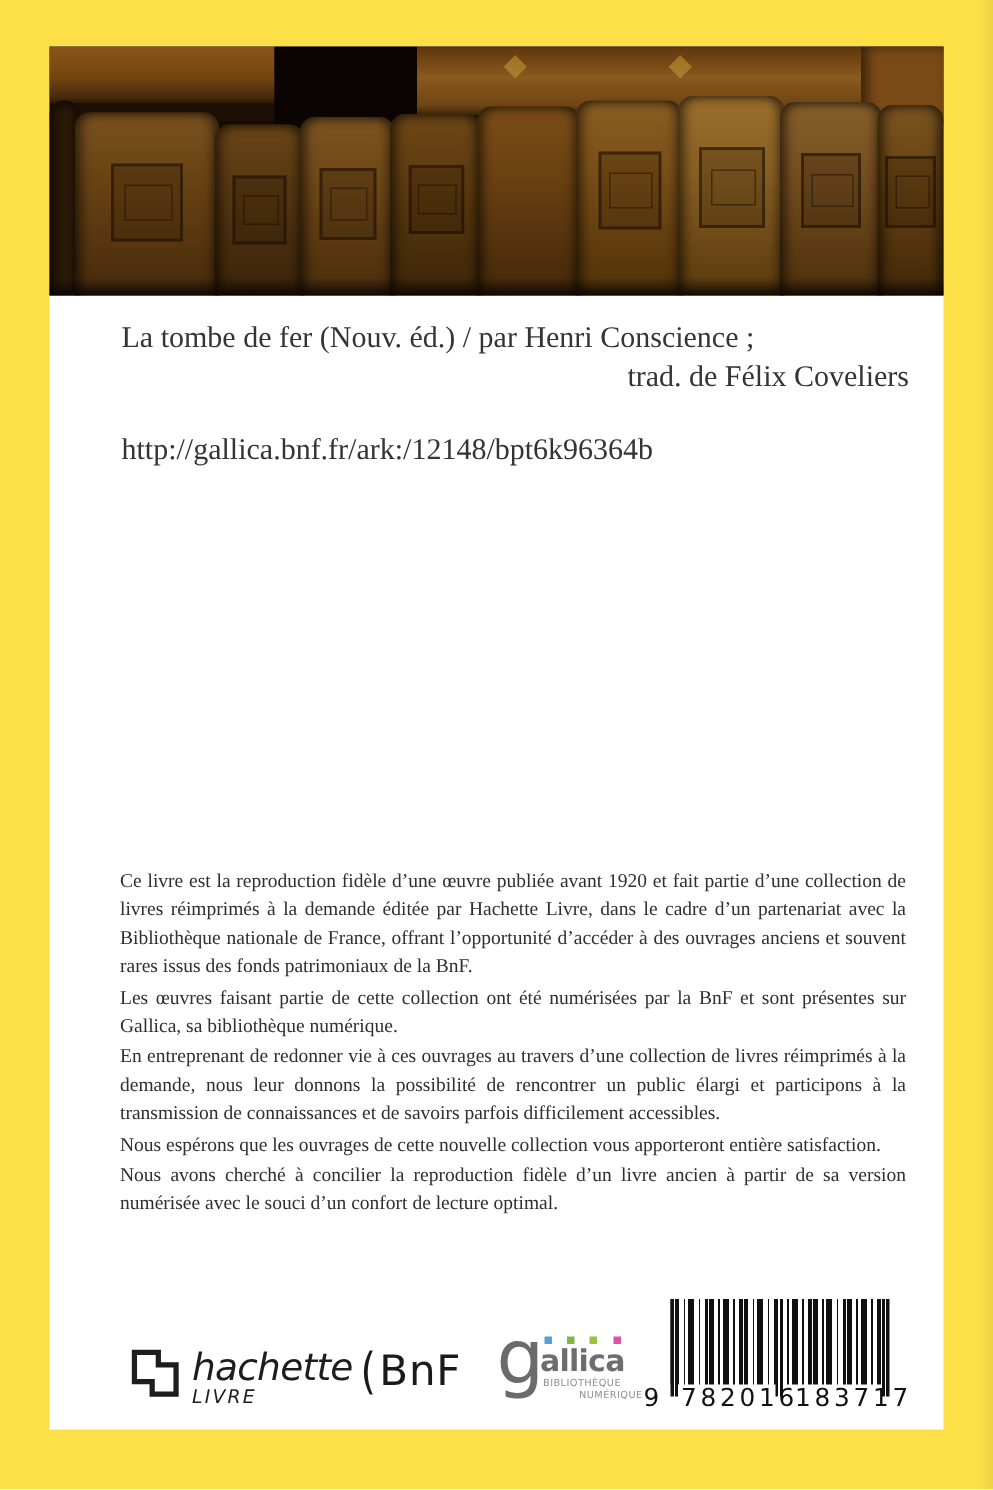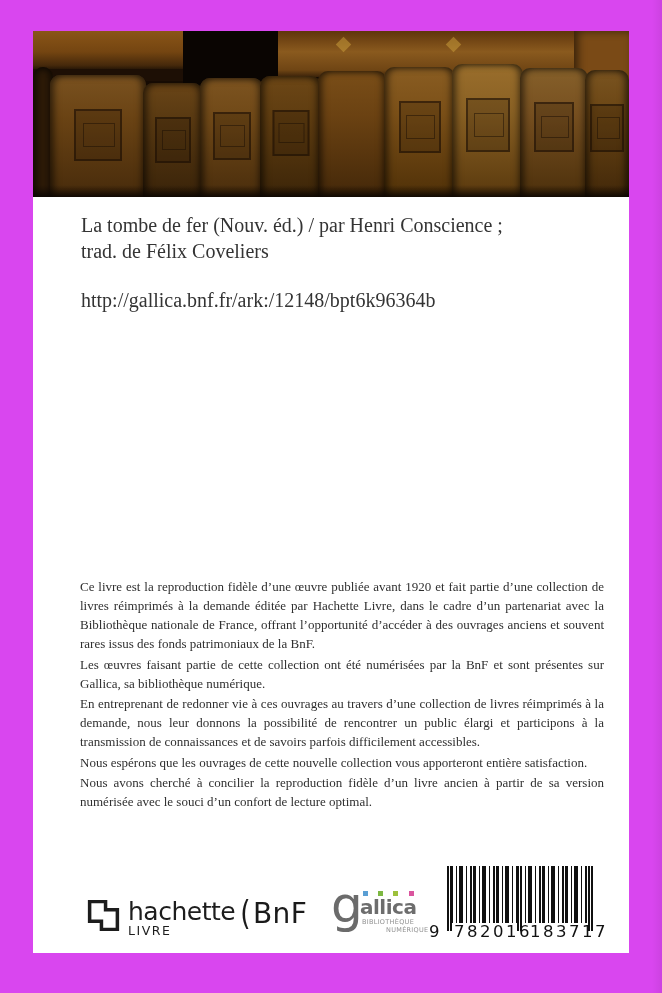--- a/index.html
+++ b/index.html
@@ -1,17 +1,17 @@
 <!DOCTYPE html>
 <html><head>
 <meta charset="utf-8">
 <style>
   html,body{margin:0;padding:0;}
   body{width:662px;height:993px;overflow:hidden;font-family:"Liberation Serif",serif;}
-  .cover{position:relative;width:662px;height:993px;background:#d946ef;}
+  .cover{position:relative;width:662px;height:993px;background:#fde047;}
   .edge-shade{position:absolute;right:0;top:0;width:10px;height:993px;
     background:linear-gradient(90deg,rgba(0,0,0,0),rgba(0,0,0,0.06));}
   .panel{position:absolute;left:33px;top:31px;width:596px;height:922px;background:#ffffff;}
 
   
   .photo{position:absolute;left:0;top:0;width:596px;height:166px;background:#160b03;overflow:hidden;}
   .ph-top-left{position:absolute;left:0;top:0;width:150px;height:38px;
     background:linear-gradient(180deg,#8a5517,#744511 55%,#46290b 90%,#2a1807);}
   .ph-ledge{position:absolute;left:0;top:38px;width:150px;height:12px;background:#1d0f05;}
   .ph-gap{position:absolute;left:150px;top:0;width:95px;height:58px;background:#0a0502;}
@@ -31,21 +31,21 @@
     background:linear-gradient(rgba(10,5,2,0),rgba(10,5,2,.75));}
 
   
   .title{position:absolute;left:48px;top:181px;width:525px;font-size:20px;line-height:26px;color:#343434;}
   .ark-url{position:absolute;left:48px;top:258px;width:525px;font-size:20px;color:#343434;}
   .body-text{position:absolute;left:47px;top:546px;width:524px;font-size:13px;line-height:19px;
     color:#2f2f2f;text-align:justify;}
   .body-text p{margin:0 0 1.5px 0;}
 
   
-  .logo-hachette{position:absolute;left:52px;top:866px;display:flex;align-items:flex-end;color:#1d1d1d;}
+  .logo-hachette{position:absolute;left:52px;top:866px;display:flex;align-items:center;color:#1d1d1d;font-style:italic;}
   .logo-hachette .mark{margin-right:6px;}
   .logo-hachette .words{display:flex;flex-direction:column;font-family:"DejaVu Sans",sans-serif;}
   .logo-hachette .w1{font-size:25px;line-height:25px;letter-spacing:-0.5px;}
   .logo-hachette .w2{font-size:12.5px;line-height:14px;letter-spacing:1.5px;}
 
   .logo-bnf{position:absolute;left:206px;top:866px;display:flex;align-items:center;color:#1a1a1a;
     font-family:"DejaVu Sans",sans-serif;}
   .logo-bnf .bracket{font-size:33px;font-weight:400;line-height:30px;margin-right:1px;transform:scaleX(.8);}
   .logo-bnf .bnf-text{font-size:28px;font-weight:normal;letter-spacing:0.5px;}
 
@@ -112,21 +112,21 @@
         <div class="label" style="width:36px;height:46px;"></div>
       </div>
       <div class="spine" style="left:552px;width:44px;top:39px;background:linear-gradient(180deg,#7a5420,#6a4514 35%,#452a0a 95%);">
         <div class="label" style="width:30px;height:44px;"></div>
       </div>
       <div class="ph-bottom"></div>
     </div>
 
     <div class="title">
       <span style="display:block;">La tombe de fer (Nouv. éd.) / par Henri Conscience ;</span>
-      <span style="display:block;">trad. de Félix Coveliers</span>
+      <span style="display:block;text-align:right;">trad. de Félix Coveliers</span>
     </div>
 
     <div class="ark-url">http://gallica.bnf.fr/ark:/12148/bpt6k96364b</div>
 
     <div class="body-text">
       <p>Ce livre est la reproduction fidèle d’une œuvre publiée avant 1920 et fait partie d’une collection de livres réimprimés à la demande éditée par Hachette Livre, dans le cadre d’un partenariat avec la Bibliothèque nationale de France, offrant l’opportunité d’accéder à des ouvrages anciens et souvent rares issus des fonds patrimoniaux de la BnF.</p>
       <p>Les œuvres faisant partie de cette collection ont été numérisées par la BnF et sont présentes sur Gallica, sa bibliothèque numérique.</p>
       <p>En entreprenant de redonner vie à ces ouvrages au travers d’une collection de livres réimprimés à la demande, nous leur donnons la possibilité de rencontrer un public élargi et participons à la transmission de connaissances et de savoirs parfois difficilement accessibles.</p>
       <p>Nous espérons que les ouvrages de cette nouvelle collection vous apporteront entière satisfaction.</p>
       <p>Nous avons cherché à concilier la reproduction fidèle d’un livre ancien à partir de sa version numérisée avec le souci d’un confort de lecture optimal.</p>

